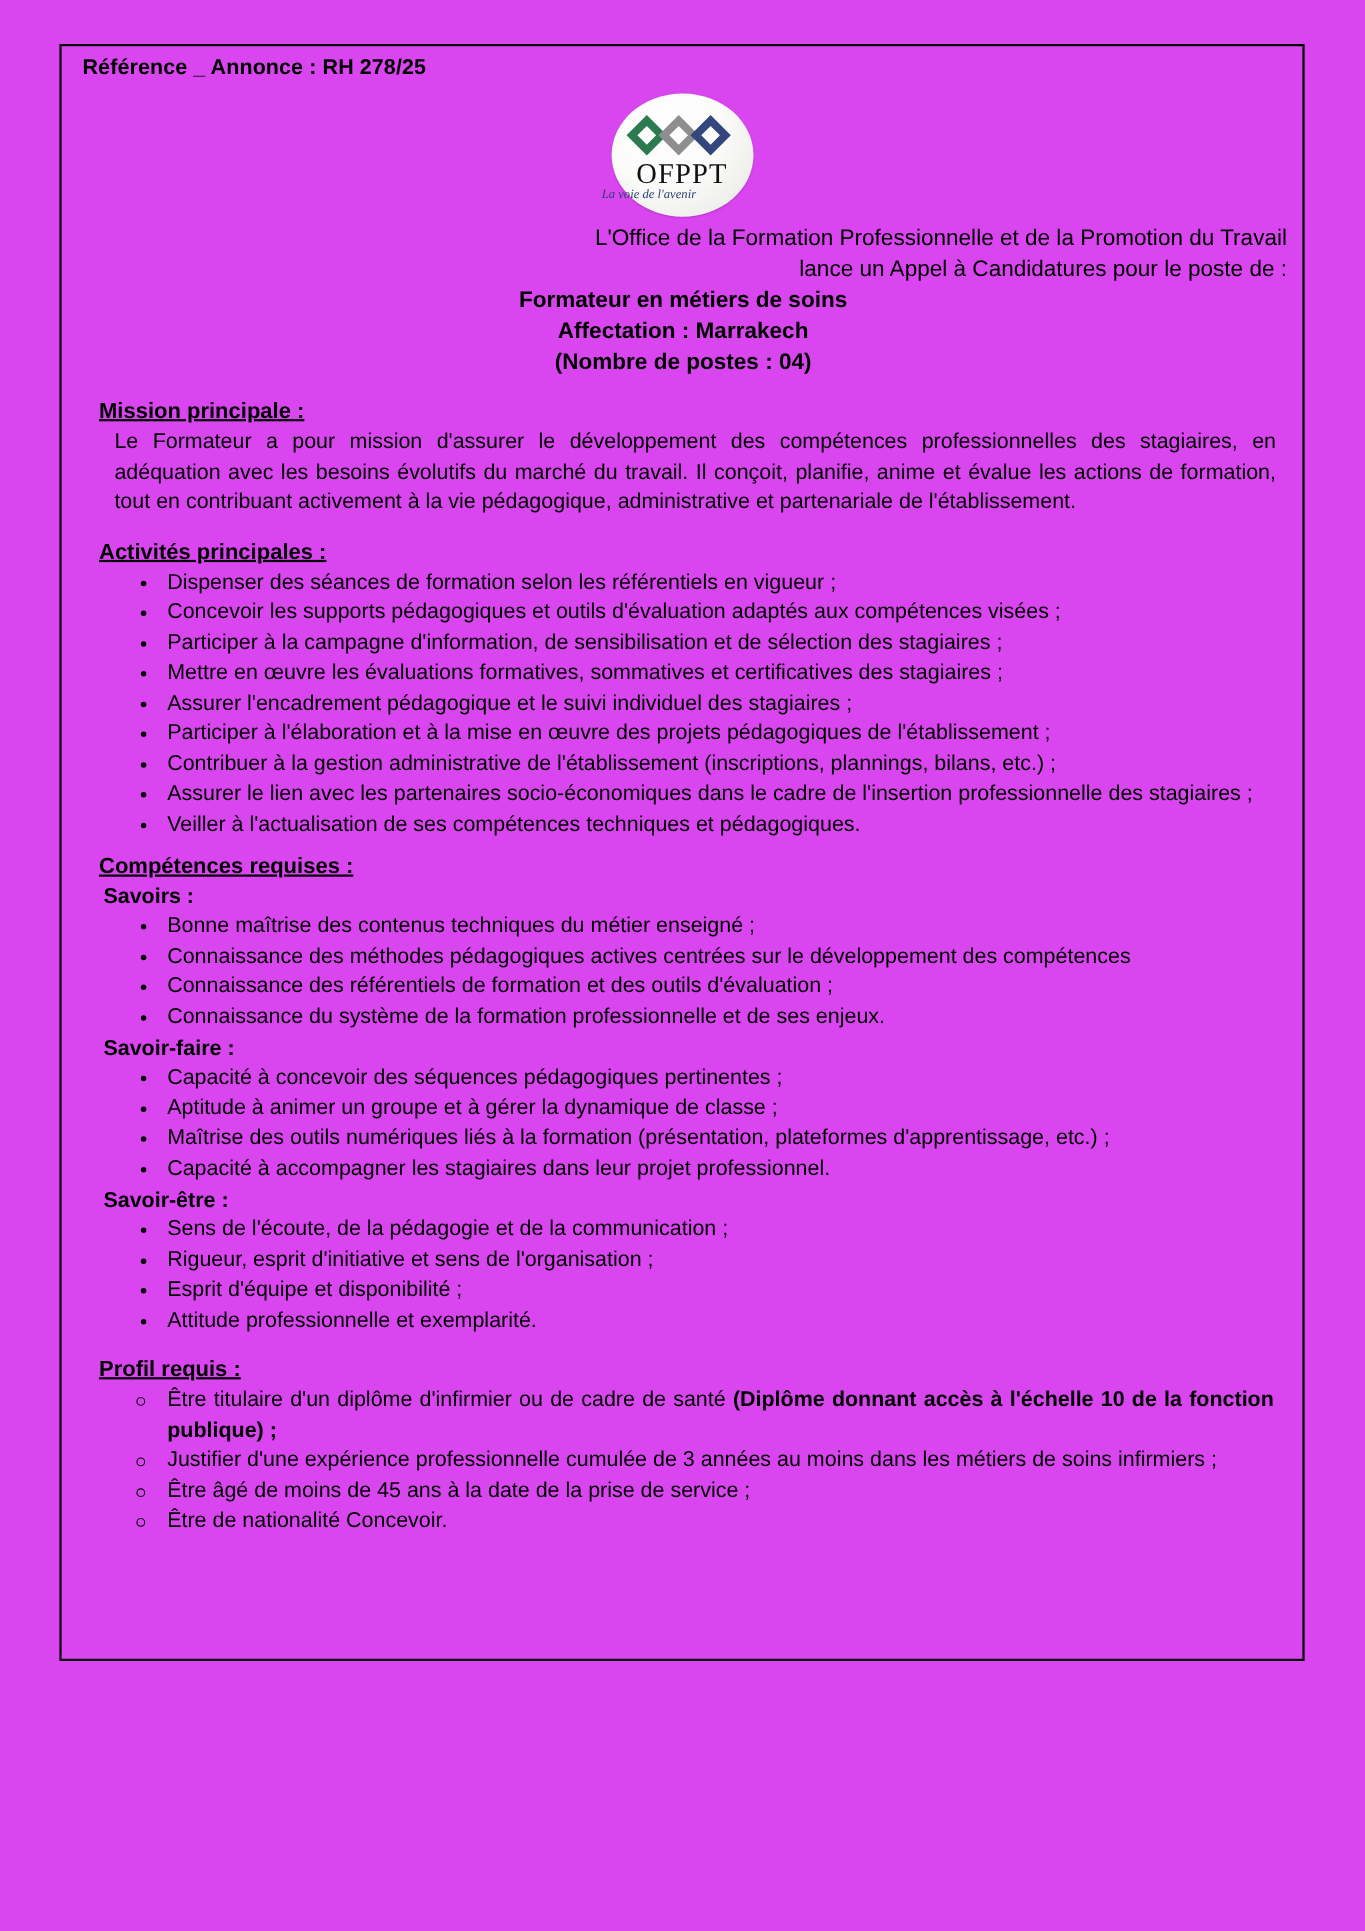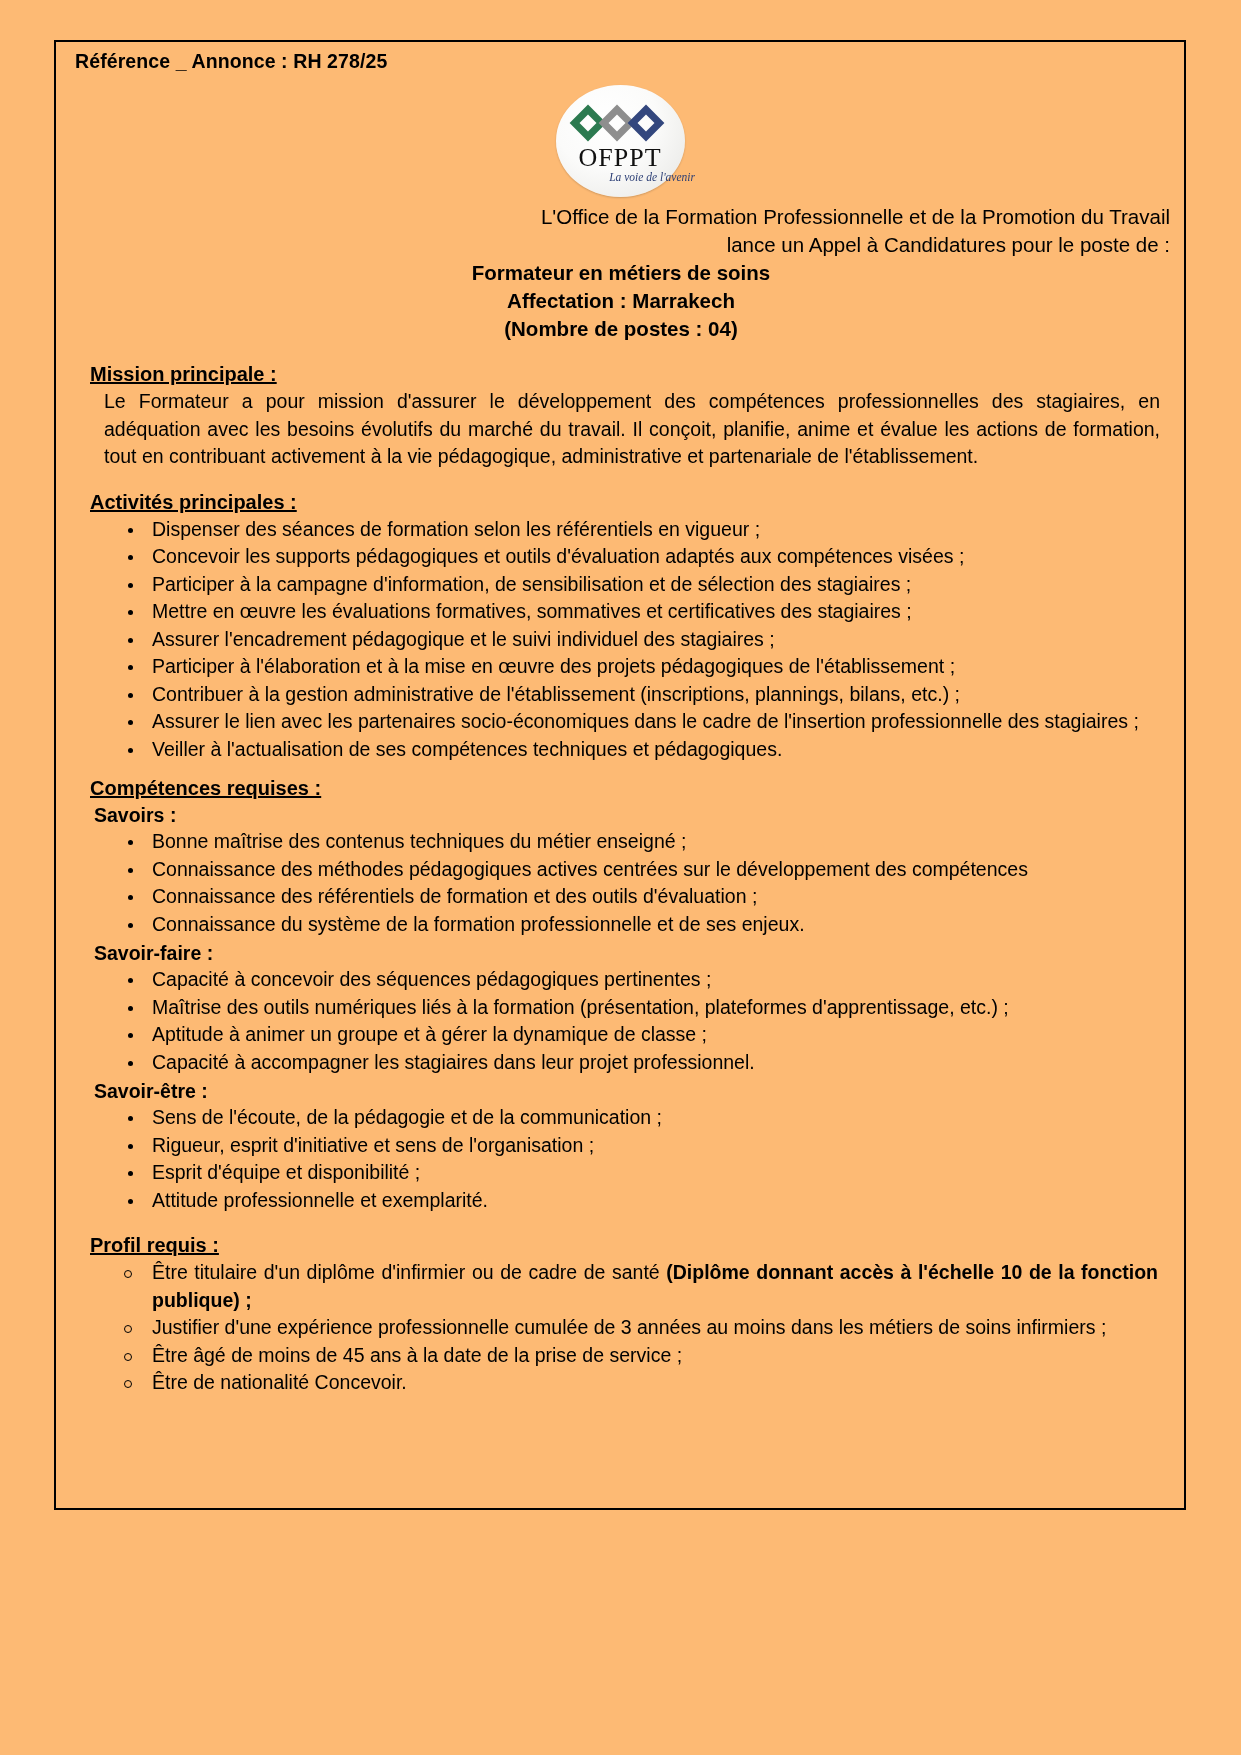--- a/index.html
+++ b/index.html
@@ -8,21 +8,21 @@
     background: #ffffff;
   }
   body {
     font-family: "Liberation Sans", sans-serif;
     color: #000000;
   }
   .page {
     position: relative;
     width: 1241px;
     height: 1755px;
-    background: #fdba74;
+    background: #d946ef;
     box-sizing: border-box;
     overflow: hidden;
   }
   .sheet-border {
     position: absolute;
     left: 54px;
     top: 40px;
     width: 1132px;
     height: 1470px;
     border: 2px solid #000000;
@@ -89,21 +89,21 @@
     text-align: center;
     font-family: "Liberation Serif", serif;
     font-size: 26px;
     letter-spacing: 1px;
     color: #111111;
   }
   .logo-tag {
     position: absolute;
     left: 0; right: 0;
     top: 86px;
-    text-align: right;
+    text-align: left;
     font-family: "Liberation Serif", serif;
     font-style: italic;
     font-size: 11.5px;
     color: #2a3d74;
   }
   .intro {
     text-align: right;
     font-size: 20.5px;
     line-height: 28px;
     margin-top: 6px;
@@ -230,22 +230,22 @@
     <ul class="bul">
       <li>Bonne maîtrise des contenus techniques du métier enseigné ;</li>
       <li>Connaissance des méthodes pédagogiques actives centrées sur le développement des compétences</li>
       <li>Connaissance des référentiels de formation et des outils d'évaluation ;</li>
       <li>Connaissance du système de la formation professionnelle et de ses enjeux.</li>
     </ul>
 
     <div class="subhead">Savoir-faire :</div>
     <ul class="bul">
       <li>Capacité à concevoir des séquences pédagogiques pertinentes ;</li>
+      <li>Aptitude à animer un groupe et à gérer la dynamique de classe ;</li>
       <li>Maîtrise des outils numériques liés à la formation (présentation, plateformes d'apprentissage, etc.) ;</li>
-      <li>Aptitude à animer un groupe et à gérer la dynamique de classe ;</li>
       <li>Capacité à accompagner les stagiaires dans leur projet professionnel.</li>
     </ul>
 
     <div class="subhead">Savoir-être :</div>
     <ul class="bul">
       <li>Sens de l'écoute, de la pédagogie et de la communication ;</li>
       <li>Rigueur, esprit d'initiative et sens de l'organisation ;</li>
       <li>Esprit d'équipe et disponibilité ;</li>
       <li>Attitude professionnelle et exemplarité.</li>
     </ul>

